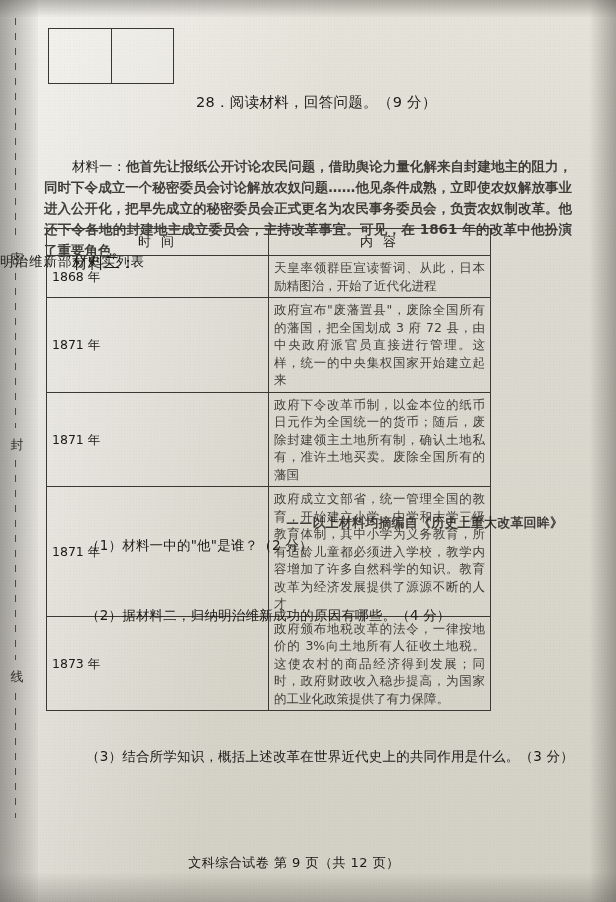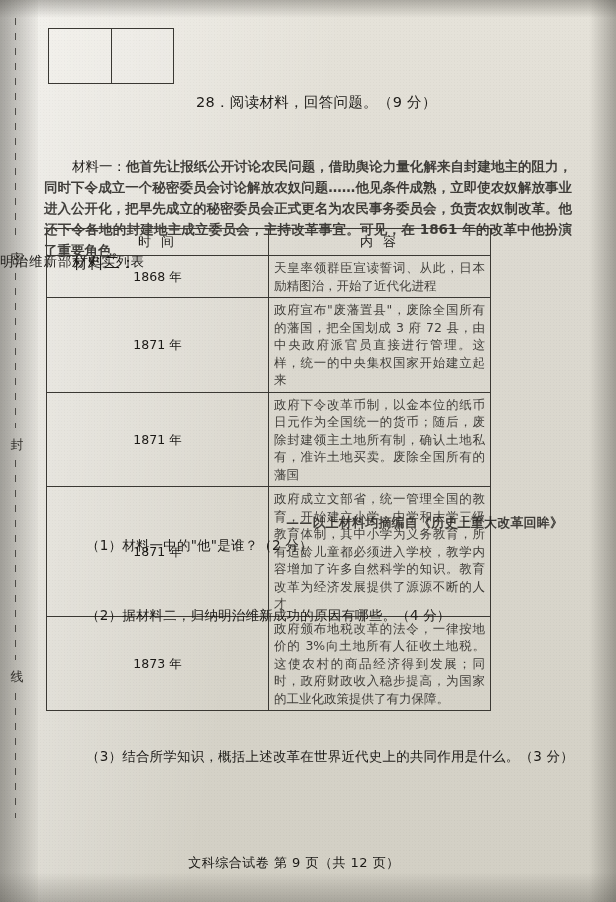--- a/index.html
+++ b/index.html
@@ -161,21 +161,20 @@
     font-weight: normal;
   }
   .hist-table th {
     text-align: center;
     height: 20px;
     letter-spacing: 3px;
     font-size: 13px;
   }
   .hist-table td.year {
     width: 66px;
-    text-align: center;
     white-space: nowrap;
     font-size: 12.5px;
     margin-left: 36px;
   }
   .hist-table td.content {
     text-align: justify;
   }
 
   .source-line {
     position: absolute;

